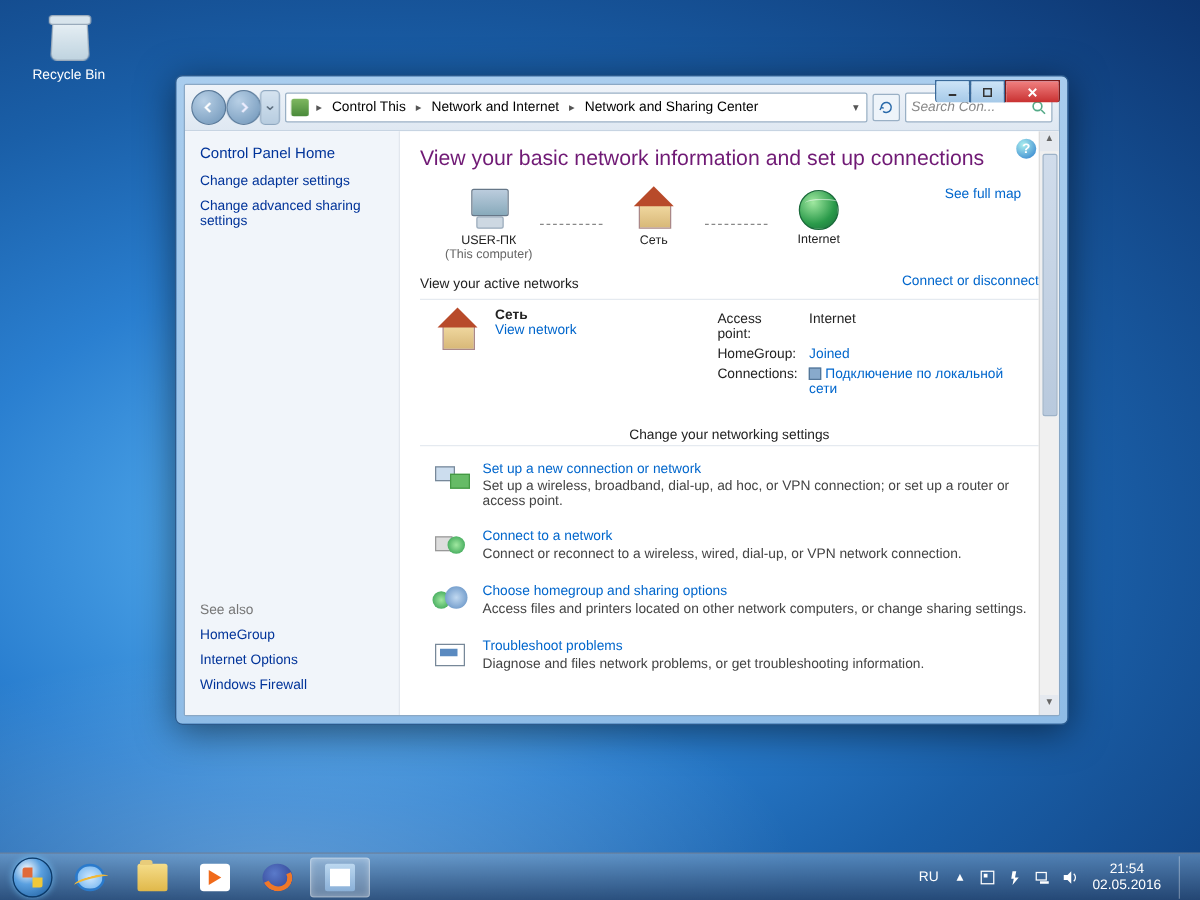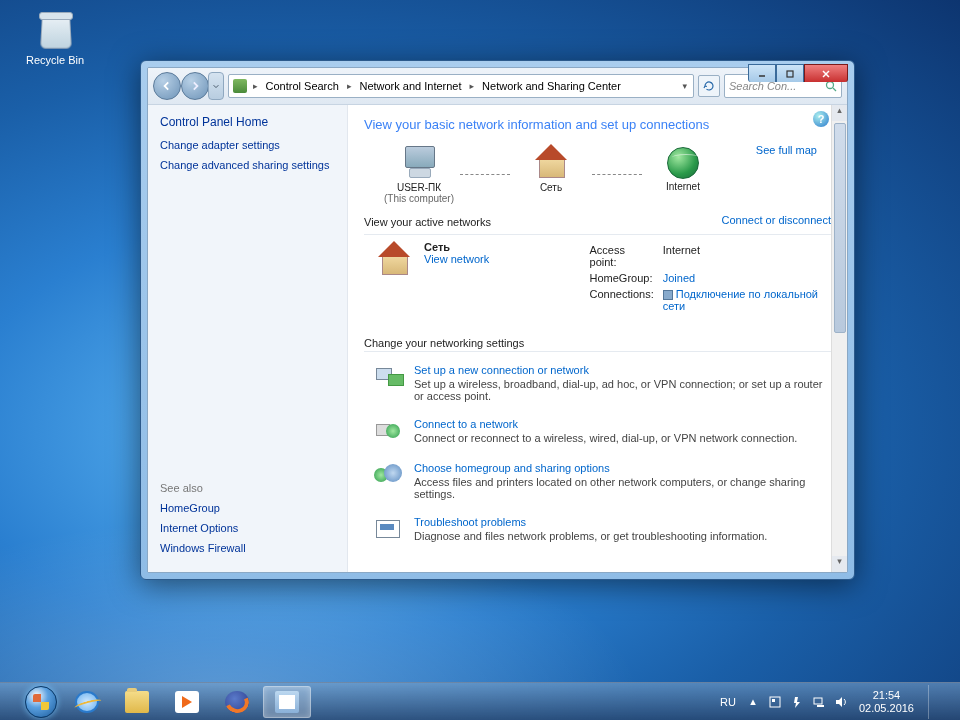--- a/index.html
+++ b/index.html
@@ -43,28 +43,28 @@
   .navbtn.small { width:16px; height:28px; border-radius:4px; background:linear-gradient(#d5e3f0,#b8cde0); border:1px solid #8fa8c0; margin-left:-1px; }
   .addrbar { flex:1; height:24px; background:#fff; border:1px solid #9ab0c5; border-radius:2px; display:flex; align-items:center; font-size:11px; padding:0 4px; gap:2px; }
   .addrbar .seg { padding:2px 4px; cursor:pointer; border-radius:2px; }
   .addrbar .tri { color:#555; font-size:9px; padding:0 2px; cursor:pointer; }
   .addrbar .cp-icon { width:14px; height:14px; background:linear-gradient(#7fb860,#4a8a3a); border-radius:2px; margin-right:2px; position:relative; }
   .refresh { width:22px; height:22px; border:1px solid #9ab0c5; background:#eef4fa; border-radius:2px; display:flex; align-items:center; justify-content:center; cursor:pointer; }
   .searchbox { width:118px; height:24px; background:#fff; border:1px solid #9ab0c5; border-radius:2px; display:flex; align-items:center; padding:0 4px; font-size:11px; color:#888; font-style:italic; }
   .searchbox svg { margin-left:auto; }
 
   .body-area { flex:1; display:flex; background:#fff; position:relative; }
-  .sidebar { width:200px; background:#f1f5fa; border-right:1px solid #e2e7ee; padding:10px 12px; font-size:11px; display:flex; flex-direction:column; }
+  .sidebar { width:172px; background:#f1f5fa; border-right:1px solid #e2e7ee; padding:10px 12px; font-size:11px; display:flex; flex-direction:column; }
   .sidebar .hdr { color:#003399; margin-bottom:10px; cursor:pointer; font-size:12px; }
   .sidebar .lnk { color:#003399; margin-bottom:8px; cursor:pointer; }
   .sidebar .gap { flex:1; }
   .sidebar .sa { color:#777; margin-bottom:8px; }
 
   .content { flex:1; padding:12px 16px 12px 16px; font-size:11px; color:#222; overflow:auto; position:relative; }
-  .content h2 { color:#3b82f6; font-weight:normal; font-size:13px; margin-bottom:12px; }
+  .content h2 { color:#701a75; font-weight:normal; font-size:17px; margin-bottom:12px; }
   .help-ico { position:absolute; top:6px; right:18px; width:16px; height:16px; border-radius:50%; background:radial-gradient(circle at 35% 30%,#aee,#2a7acc); color:#fff; font-size:11px; font-weight:bold; text-align:center; line-height:16px; cursor:pointer; }
   .scroll-track { position:absolute; right:0; top:0; bottom:0; width:16px; background:#f0f0f0; border-left:1px solid #ddd;}
   .scroll-arrow { height:16px; background:#e5e9ef; text-align:center; font-size:9px; color:#666; cursor:pointer; }
   .scroll-thumb { position:absolute; left:2px; top:18px; width:12px; height:210px; background:linear-gradient(#d0dceb,#b8c9dd); border:1px solid #9db2c8; border-radius:2px; cursor:pointer; }
 
   .map-row { display:flex; align-items:center; justify-content:space-between; margin-bottom:4px; padding-right:14px; }
   .map-nodes { display:flex; align-items:center; gap:0; }
   .node { text-align:center; font-size:10px; width:110px; }
   .node .ic { width:40px; height:36px; margin:0 auto 2px; position:relative; }
   .ic.computer::before { content:""; position:absolute; left:6px; top:2px; width:28px; height:20px; background:linear-gradient(#bcd,#8ab); border:1px solid #678; border-radius:2px; }
@@ -96,21 +96,21 @@
   .tic.connect::before { content:""; position:absolute; left:2px; top:6px; width:12px; height:10px; background:#ddd; border:1px solid #999; }
   .tic.connect::after { content:""; position:absolute; left:12px; top:6px; width:14px; height:14px; border-radius:50%; background:radial-gradient(#a0e8a0,#2a9a4a); }
   .tic.homegroup::before { content:""; position:absolute; left:0; top:6px; width:14px; height:14px; border-radius:50%; background:radial-gradient(#a0e8a0,#2a9a4a);}
   .tic.homegroup::after { content:""; position:absolute; left:10px; top:2px; width:18px; height:18px; border-radius:50%; background:radial-gradient(#c0d8f0,#5a8ac0);}
   .tic.trouble::before { content:""; position:absolute; left:2px; top:4px; width:22px; height:16px; background:#fff; border:1px solid #789; }
   .tic.trouble::after { content:""; position:absolute; left:6px; top:8px; width:14px; height:6px; background:#5a8ac0; }
   .task .ttext .tl { color:#0066cc; cursor:pointer; margin-bottom:2px; }
   .task .ttext .td { color:#444; }
 
   
-  .taskbar { position:absolute; left:0; right:0; bottom:0; height:38px; background:linear-gradient(rgba(120,160,200,0.6),rgba(40,70,110,0.8)); border-top:1px solid rgba(255,255,255,0.3); display:flex; align-items:center; padding:0 20px; }
+  .taskbar { position:absolute; left:0; right:0; bottom:0; height:38px; background:linear-gradient(rgba(120,160,200,0.6),rgba(40,70,110,0.8)); border-top:1px solid rgba(255,255,255,0.3); display:flex; align-items:center; padding:0 5px; }
   .start { width:42px; height:34px; cursor:pointer; display:flex; align-items:center; justify-content:center; }
   .start .orb { width:32px; height:32px; border-radius:50%; background:radial-gradient(circle at 35% 30%,#fff,#5aa0e0 40%,#1a5a9a); border:1px solid #0a3a6a; position:relative; box-shadow:0 0 6px rgba(120,200,255,0.8);}
   .start .orb::before { content:""; position:absolute; left:7px; top:7px; width:8px; height:8px; background:#e06a3a; border-radius:2px 0 0 0;}
   .start .orb::after { content:""; position:absolute; right:7px; bottom:7px; width:8px; height:8px; background:#f0c838; border-radius:0 0 2px 0;}
   .tb-item { width:48px; height:32px; margin:0 1px; border-radius:3px; display:flex; align-items:center; justify-content:center; cursor:pointer; }
   .tb-item.active { background:rgba(255,255,255,0.25); border:1px solid rgba(255,255,255,0.4); box-shadow:inset 0 0 6px rgba(255,255,255,0.3);}
   .tb-item .ico { width:24px; height:22px; }
   .ie-ico { border-radius:50%; border:2px solid #2a7acc; position:relative; background:radial-gradient(#cfe8ff,#6ab0ee);}
   .ie-ico::after{content:""; position:absolute; left:-3px; top:8px; width:28px; height:5px; border-top:2px solid #f0b838; border-radius:50%; transform:rotate(-15deg);}
   .folder-ico { background:linear-gradient(#f5dd8a,#e0b84a); border-radius:2px; position:relative;}
@@ -171,21 +171,21 @@
           </div>
         <div class="navbtn small">
             <svg width="8" height="8" viewBox="0 0 10 10">
               <path d="M2 4 L5 7 L8 4" fill="none" stroke="#456" stroke-width="1.2"></path>
             </svg>
           </div>
       </div>
       <div class="addrbar">
         <div class="cp-icon"></div>
         <span class="tri">▸</span>
-        <span class="seg">Control Search</span>
+        <span class="seg">Control This</span>
         <span class="tri">▸</span>
         <span class="seg">Network and Internet</span>
         <span class="tri">▸</span>
         <span class="seg">Network and Sharing Center</span>
         <span style="flex:1"></span>
         <span class="tri">▾</span>
       </div>
       <div class="refresh">
           <svg width="12" height="12" viewBox="0 0 12 12">
             <path d="M2 6a4 4 0 1 1 1.5 3.1M2 6l-1 2M2 6l2 .5" fill="none" stroke="#2a6aaa" stroke-width="1.2"></path>
@@ -265,21 +265,21 @@
                   </tr>
               <tr>
                     <td>Connections:</td>
                   <td><span style="display:inline-block;width:10px;height:10px;background:#8ac;border:1px solid #579;vertical-align:middle;margin-right:3px;"></span><span class="lk">Подключение по локальной сети</span></td>
                   </tr>
             </tbody>
               </table>
           </div>
         </div>
 
-        <div class="sect-title" style="border-bottom:1px solid #e5eaf0;padding-bottom:2px;">Change your networking settings</div>
+        <div class="sect-title" style="border-bottom:1px solid #e5eaf0;padding-bottom:2px;text-align:center;">Change your networking settings</div>
 
         <div class="task">
           <div class="tic setup"></div>
           <div class="ttext">
             <div class="tl">Set up a new connection or network</div>
             <div class="td">Set up a wireless, broadband, dial-up, ad hoc, or VPN connection; or set up a router or access point.</div>
           </div>
         </div>
         <div class="task">
           <div class="tic connect"></div>

